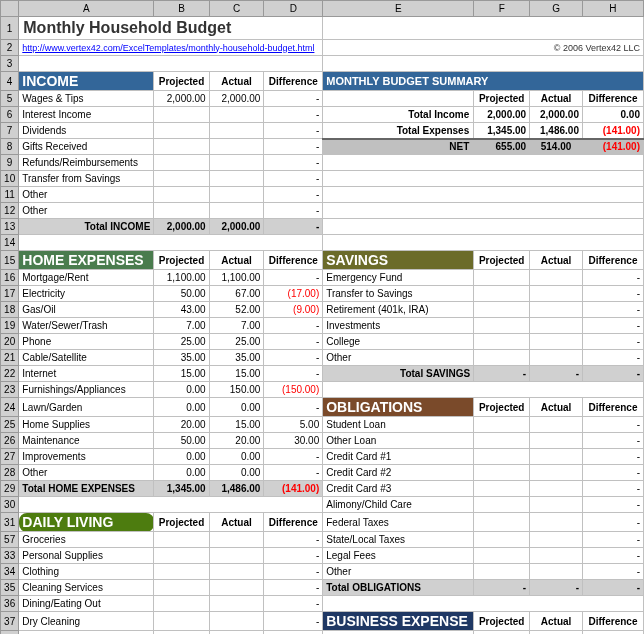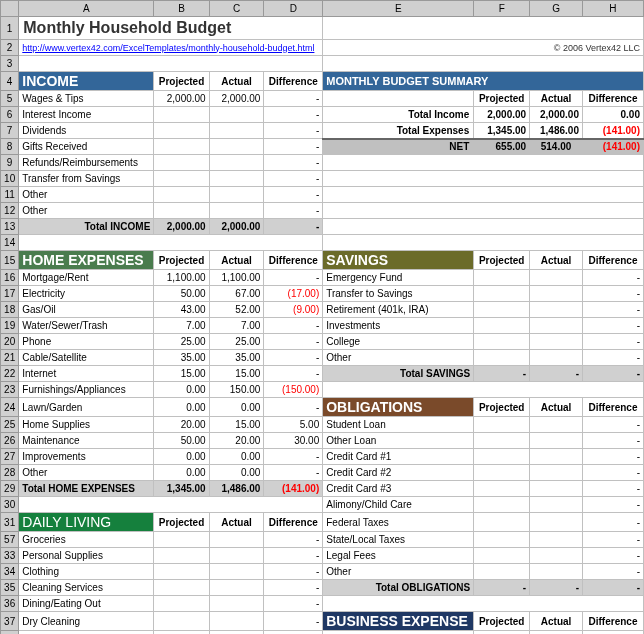--- a/index.html
+++ b/index.html
@@ -448,21 +448,21 @@
       <td class="row-header">30</td>
       <td colspan="4" class="cell"></td>
       <td class="cell">Alimony/Child Care</td>
       <td class="cell"></td>
       <td class="cell"></td>
       <td class="cell data-right" style="text-align:right">-</td>
     </tr>
 
     <tr style="height:13px">
       <td class="row-header">31</td>
-      <td class="cell section-header" style="background:#15803d;color:#fff;font-weight:normal;">DAILY LIVING</td>
+      <td class="cell section-header" style="background:#4d7c0f;color:#fff;font-weight:bold;border-radius:8px;">DAILY LIVING</td>
       <td class="cell col-label">Projected</td>
       <td class="cell col-label">Actual</td>
       <td class="cell col-label">Difference</td>
       <td class="cell">Federal Taxes</td>
       <td class="cell"></td>
       <td class="cell"></td>
       <td class="cell data-right" style="text-align:right">-</td>
     </tr>
 
     <tr style="height:13px">
@@ -500,21 +500,21 @@
       <td class="cell"></td>
       <td class="cell data-right" style="text-align:right">-</td>
     </tr>
 
     <tr style="height:13px">
       <td class="row-header">35</td>
       <td class="cell">Cleaning Services</td>
       <td class="cell"></td>
       <td class="cell"></td>
       <td class="cell data-right" style="text-align:right">-</td>
-      <td class="cell total-row" style="font-weight:bold;background:#d0d0d0;text-align:right">Total OBLIGATIONS</td>
+      <td class="cell total-row" style="font-weight:bold;background:#d0d0d0;text-align:left">Total OBLIGATIONS</td>
       <td class="cell total-row data-right" style="text-align:right;font-weight:bold;background:#d0d0d0">-</td>
       <td class="cell total-row data-right" style="text-align:right;font-weight:bold;background:#d0d0d0">-</td>
       <td class="cell total-row data-right" style="text-align:right;font-weight:bold;background:#d0d0d0">-</td>
     </tr>
 
     <tr style="height:13px">
       <td class="row-header">36</td>
       <td class="cell">Dining/Eating Out</td>
       <td class="cell"></td>
       <td class="cell"></td>

